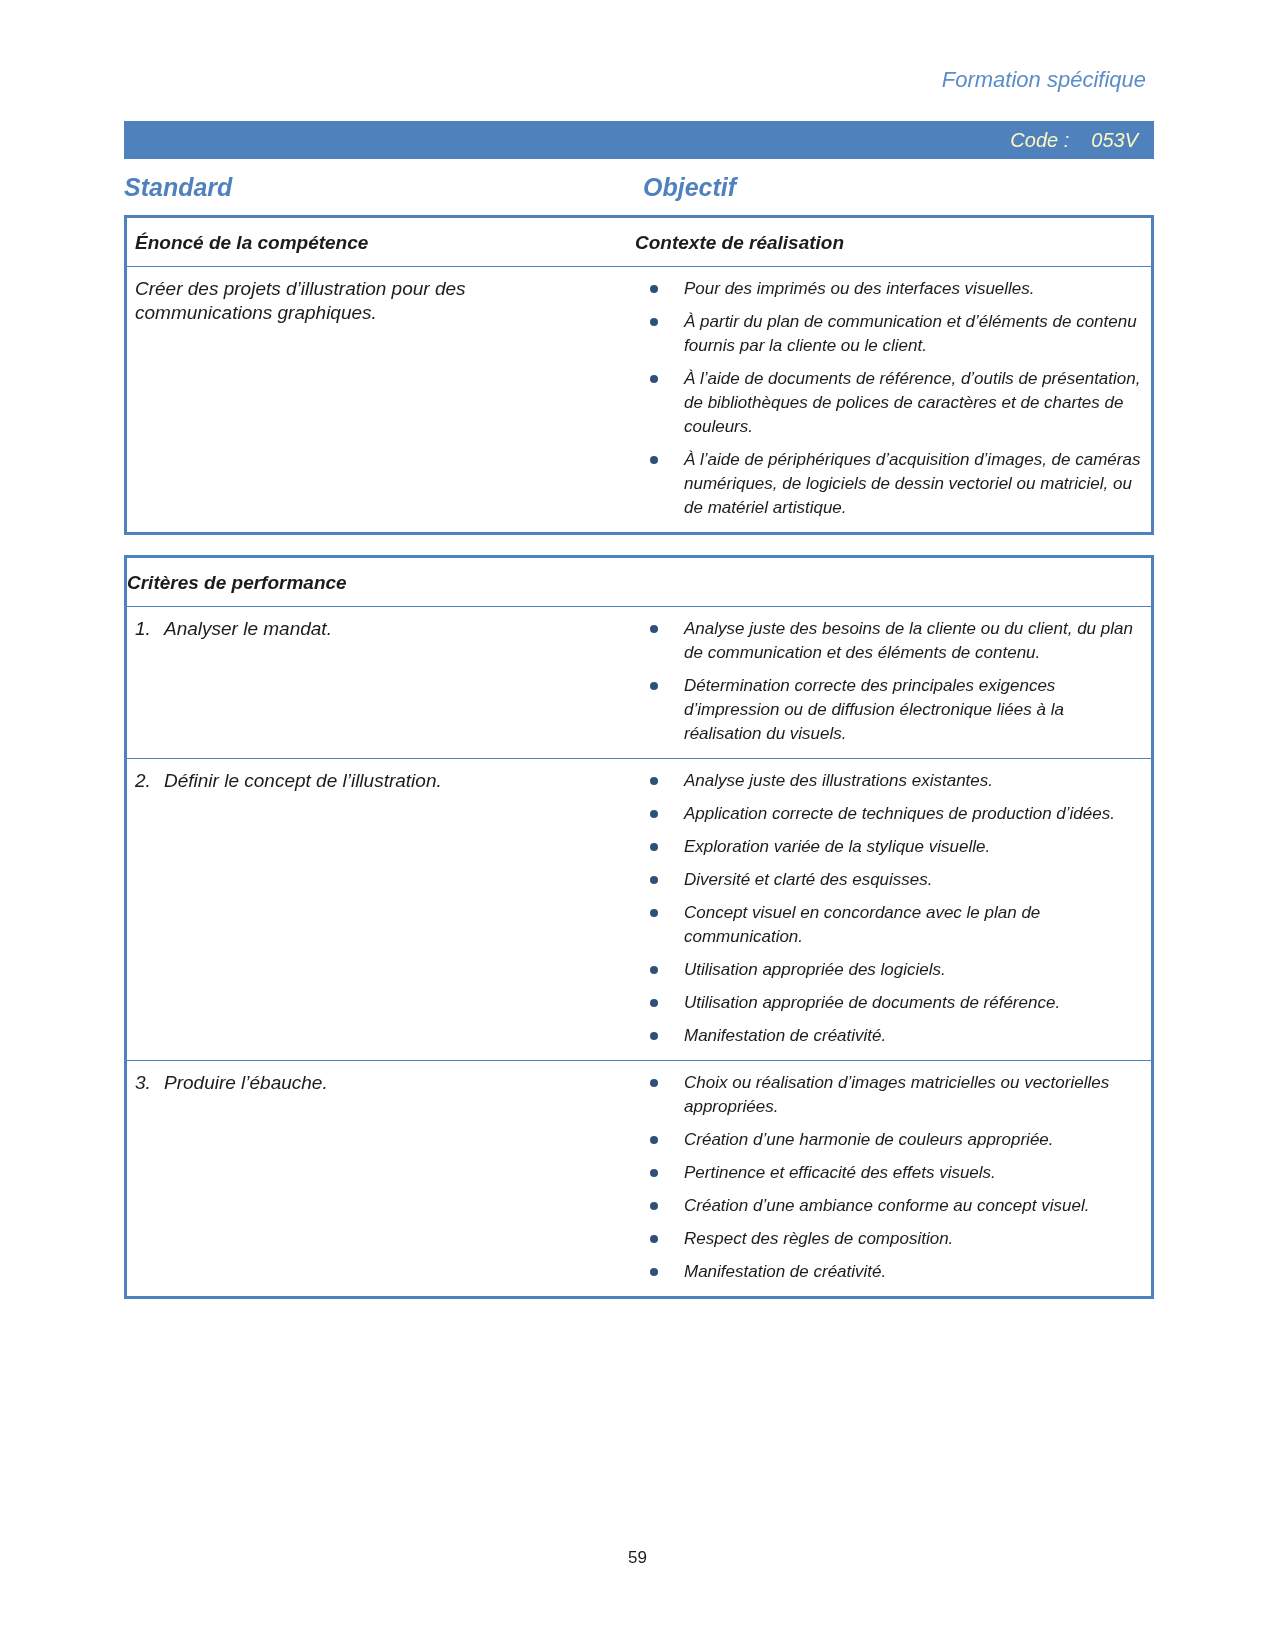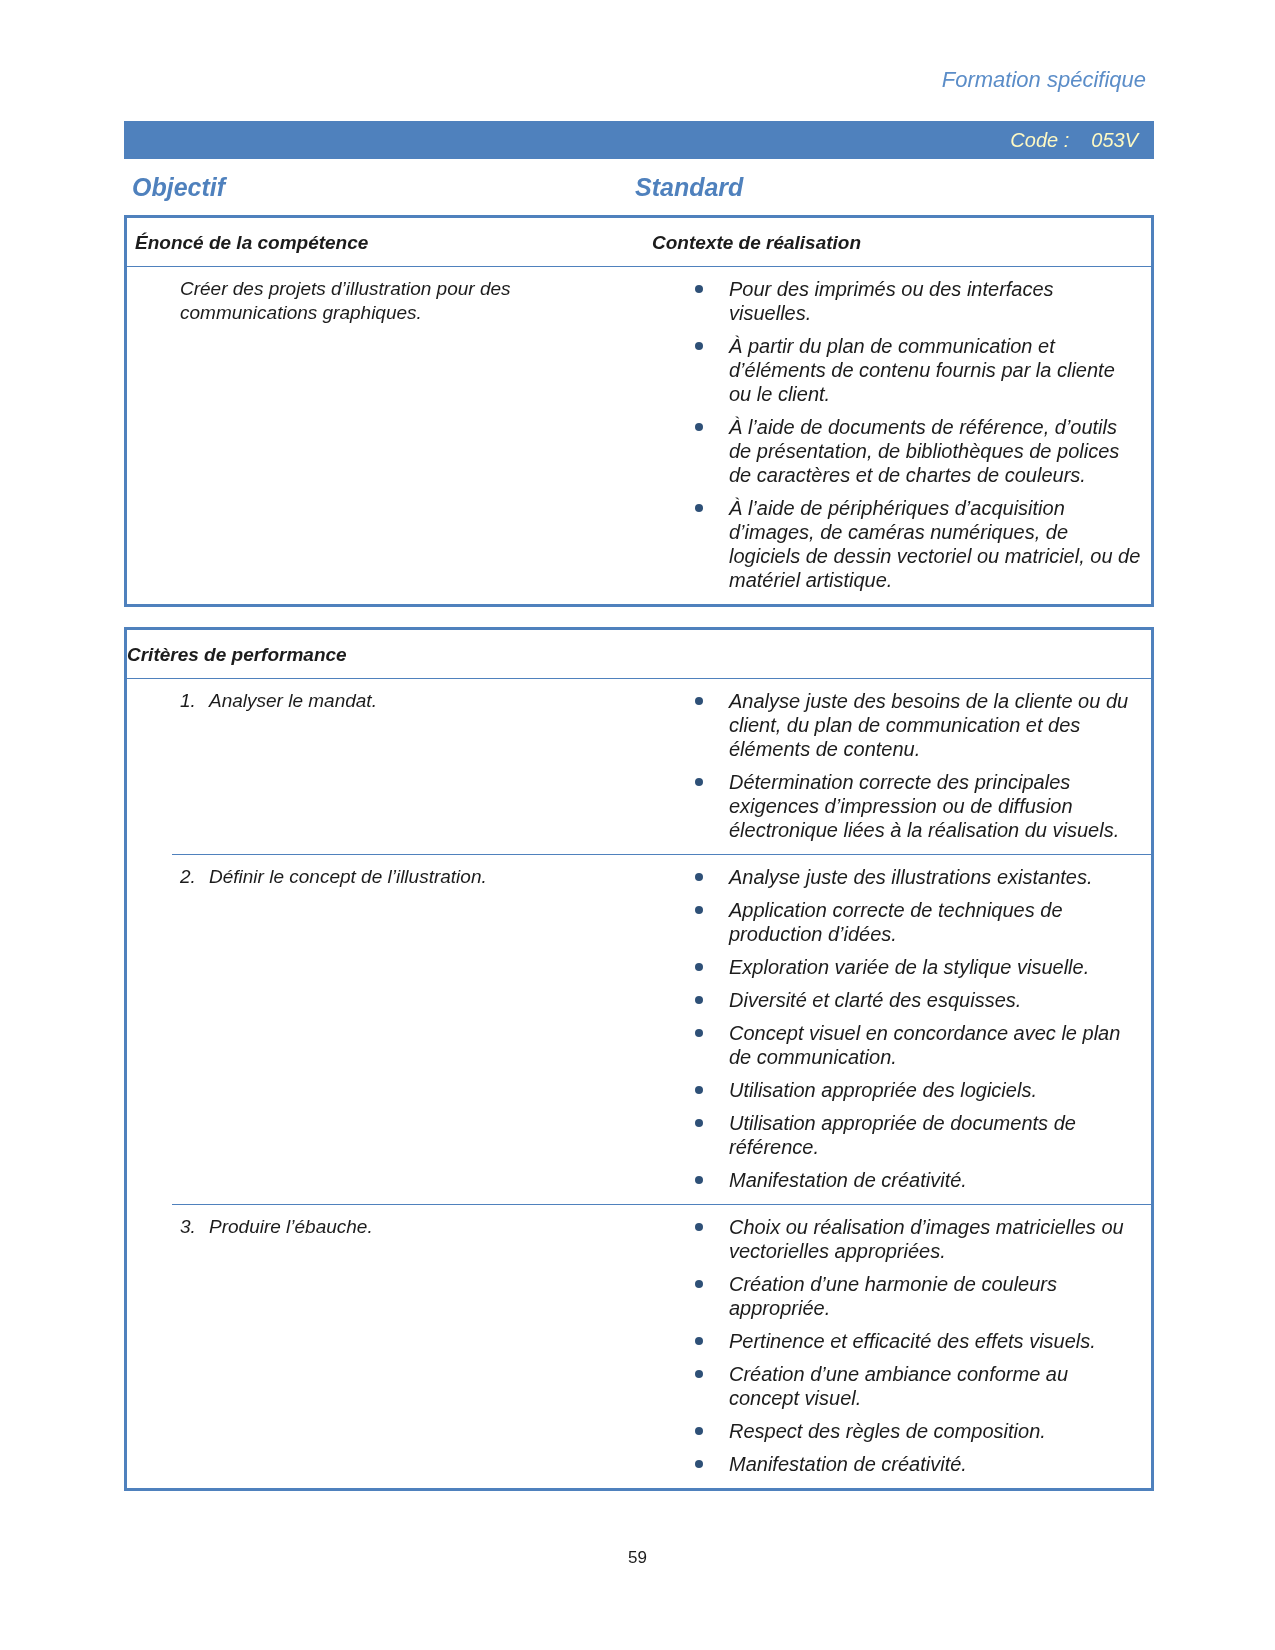--- a/index.html
+++ b/index.html
@@ -57,54 +57,52 @@
   .ctable {
     border: 3px solid #4f81bd;
     margin-top: 13px;
     background: #ffffff;
   }
   .ctable + .ctable { margin-top: 20px; }
   .thead {
     display: grid;
     grid-template-columns: 508px 1fr;
     border-bottom: 1.5px solid #4f81bd;
-    gap: 17px;
   }
   .thead .hcell {
     font-size: 19px;
     font-weight: bold;
     padding: 13px 0 11px 0;
     line-height: 24px;
   }
   .thead .hcell.left { padding-left: 8px; }
   .trow {
     display: grid;
     grid-template-columns: 508px 1fr;
-    margin-left: 45px;
   }
   .trow + .trow { border-top: 1.5px solid #4f81bd; }
   .cell-left {
     font-size: 19px;
     line-height: 24px;
     padding: 10px 6px 10px 8px;
     box-sizing: border-box;
   }
   .cell-left .wrap-narrow { display: inline-block; max-width: 370px; }
   .cell-left .numbered { display: flex; }
   .cell-left .num { width: 29px; flex: 0 0 29px; }
   .cell-right { padding: 10px 10px 12px 0; }
   ul.bullets {
     list-style: none;
     margin: 0;
     padding: 0;
   }
   ul.bullets li {
     position: relative;
     padding-left: 49px;
-    font-size: 20px;
+    font-size: 17px;
     line-height: 24px;
     margin-bottom: 9px;
   }
   ul.bullets li:last-child { margin-bottom: 0; }
   ul.bullets .dot {
     position: absolute;
     left: 15px;
     top: 8px;
     width: 8px;
     height: 8px;
@@ -127,22 +125,22 @@
 <div class="page">
   <div class="content">
 
     <div class="header-label">Formation spécifique</div>
 
     <div class="code-bar">
       <span>Code :</span><span class="code-value">053V</span>
     </div>
 
     <div class="col-titles">
+      <div class="col-title">Standard</div>
       <div class="col-title left">Objectif</div>
-      <div class="col-title">Standard</div>
     </div>
 
     <div class="ctable">
       <div class="thead">
         <div class="hcell left">Énoncé de la compétence</div>
         <div class="hcell">Contexte de réalisation</div>
       </div>
       <div class="trow">
         <div class="cell-left">
           <span class="wrap-narrow">Créer des projets d’illustration pour des communications graphiques.</span>

